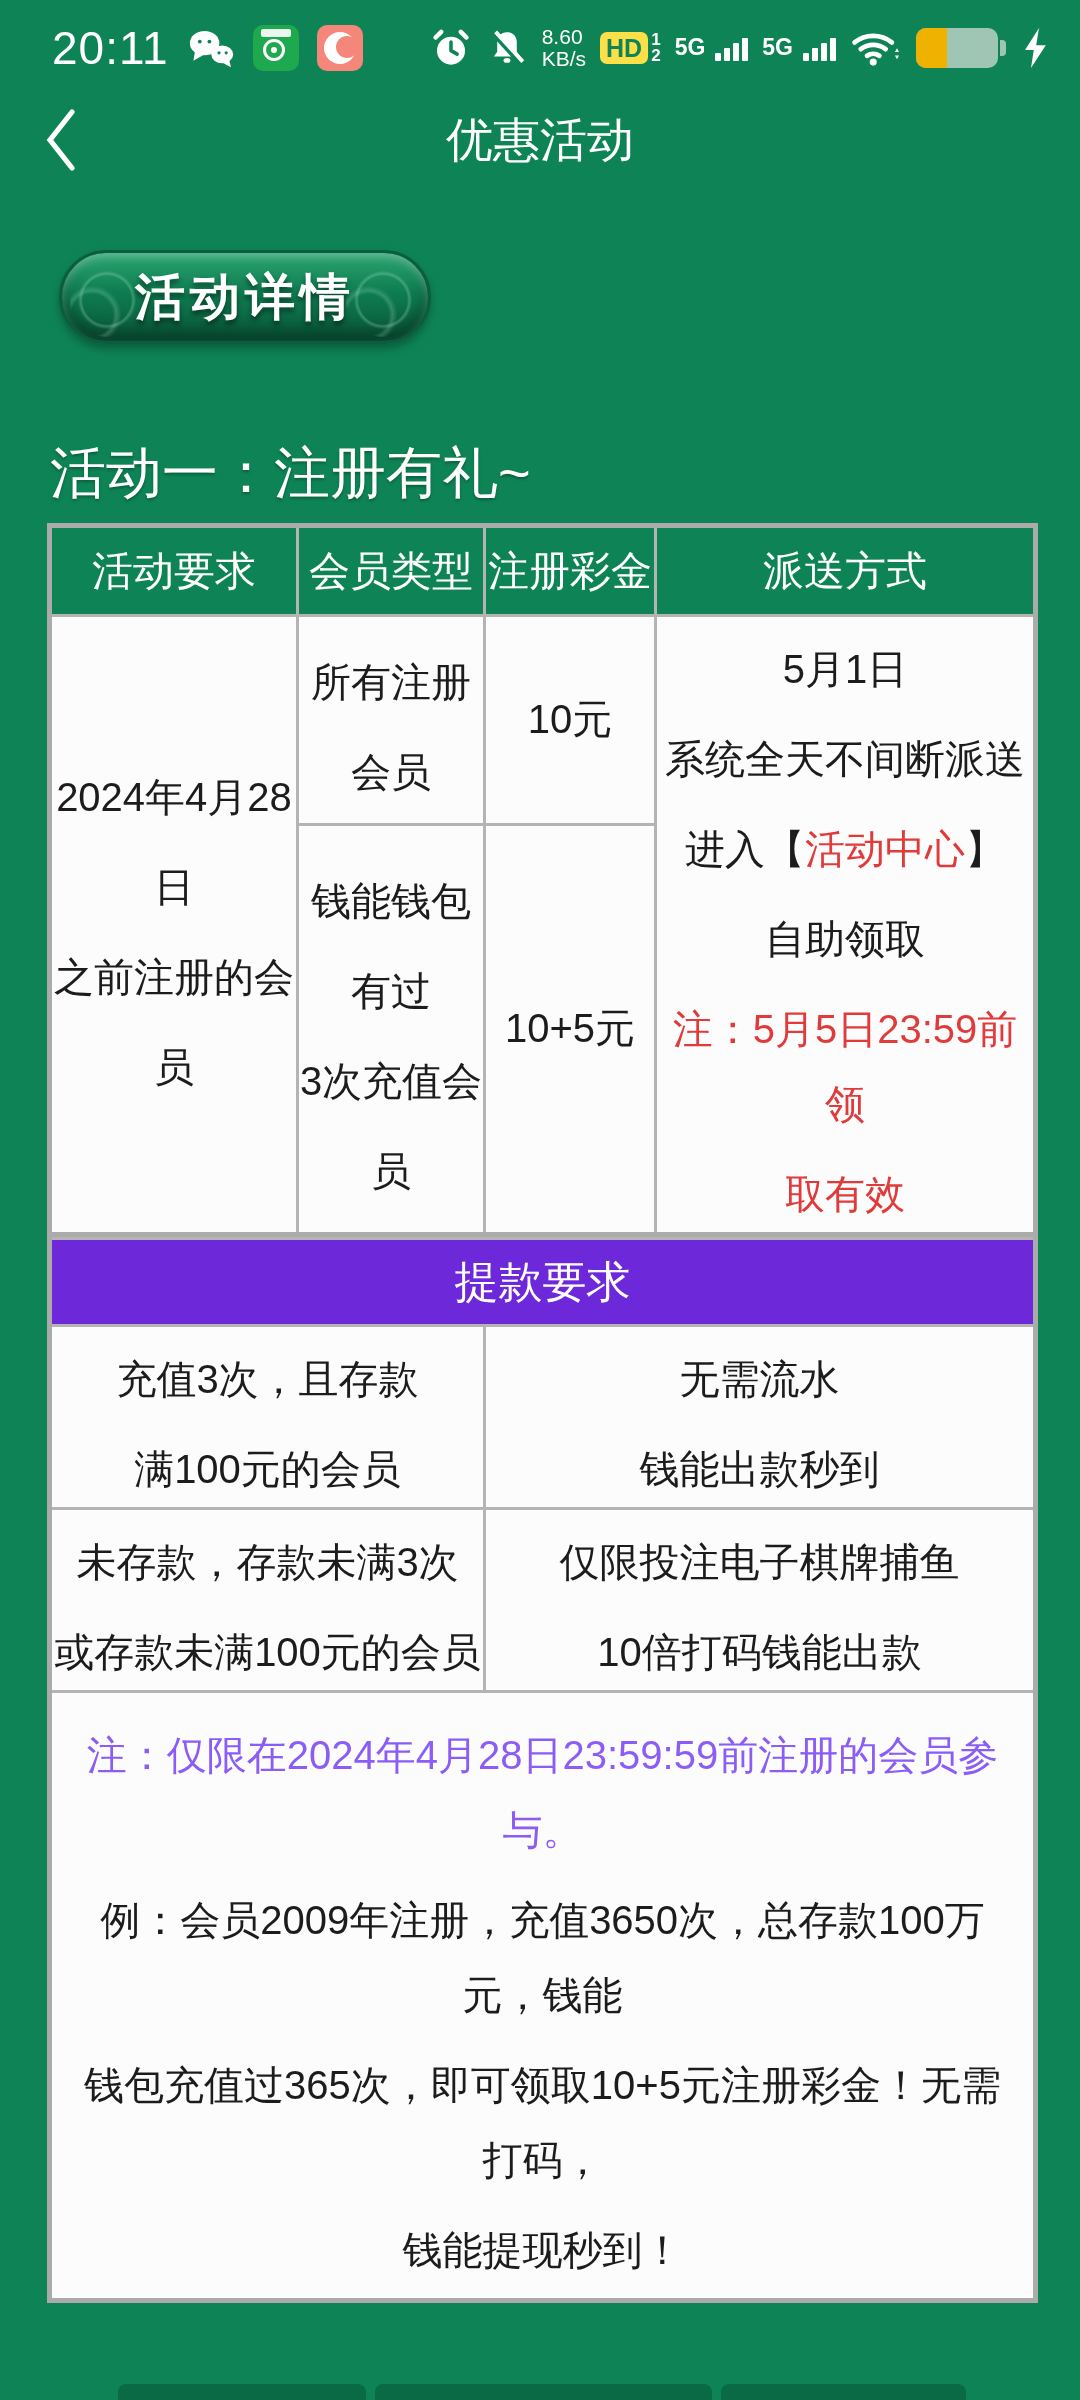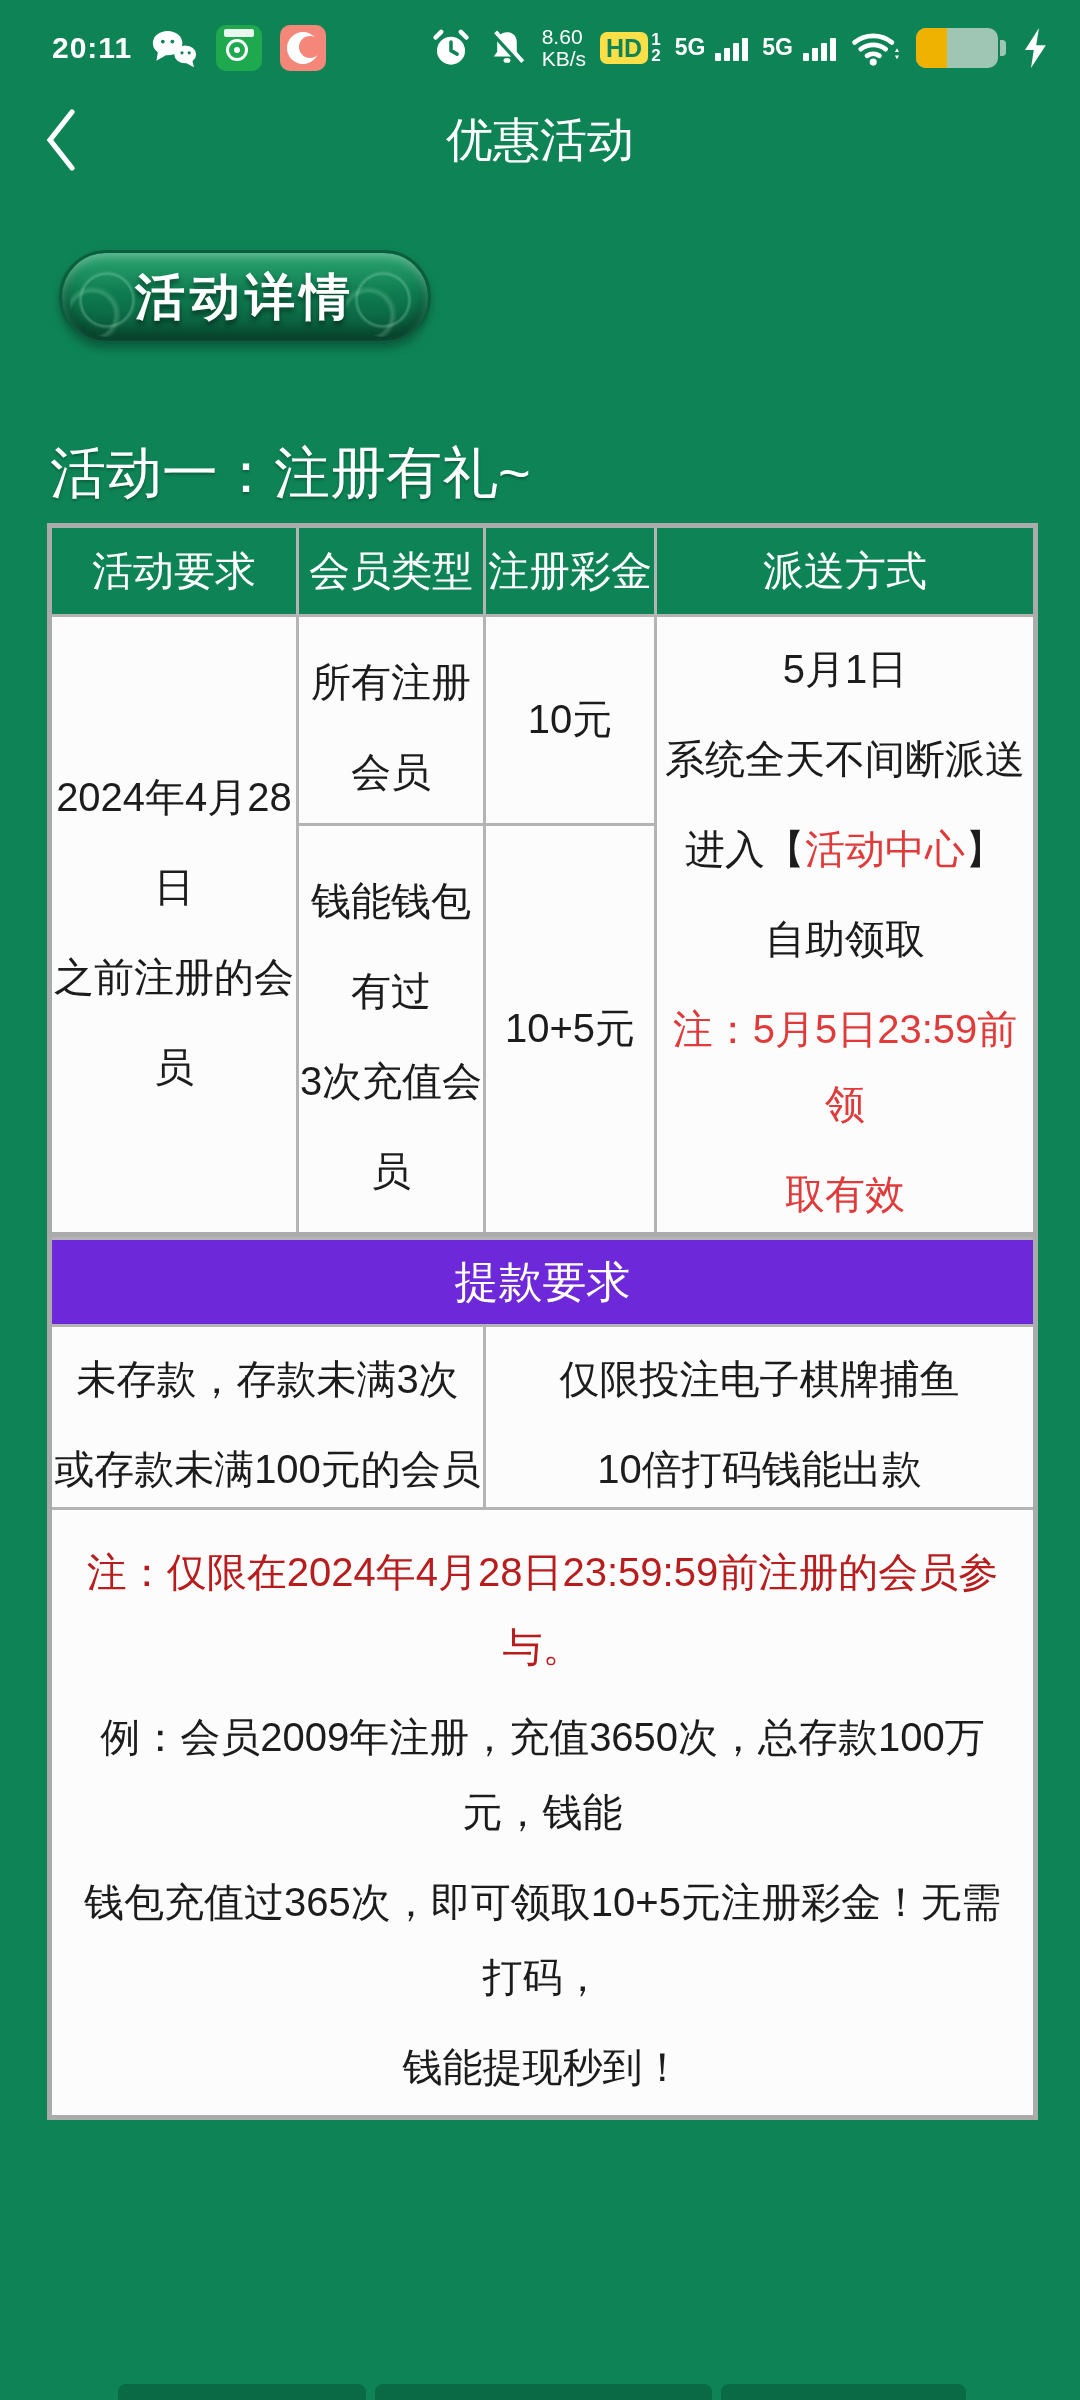--- a/index.html
+++ b/index.html
@@ -5,21 +5,21 @@
   html,body{margin:0;padding:0;background:#0E8456;}
   *{box-sizing:border-box;}
   .screen{
     position:relative;width:1080px;height:2400px;overflow:hidden;
     background:#0E8456;font-family:"Liberation Sans",sans-serif;color:#fff;
   }
   
   .statusbar{height:90px;display:flex;align-items:center;justify-content:space-between;padding:6px 30px 0 52px;}
   .sb-left{display:flex;align-items:center;gap:18px;}
   .sb-right{display:flex;align-items:center;gap:14px;}
-  .sb-time{font-size:30px;font-weight:700;letter-spacing:1px;}
+  .sb-time{font-size:46px;font-weight:400;letter-spacing:1px;}
   .appic{width:46px;height:46px;border-radius:10px;position:relative;flex:0 0 auto;}
   .appic.green{background:#1FA94F;}
   .appic.green .chip{position:absolute;left:10px;top:14px;width:22px;height:22px;border:3px solid #fff;border-radius:50%;}
   .appic.green .chip::after{content:"";position:absolute;left:5px;top:5px;width:6px;height:6px;background:#fff;border-radius:50%;}
   .appic.green .tag{position:absolute;left:8px;top:4px;width:30px;height:8px;background:#fff;border-radius:2px;opacity:.9;}
   .appic.red{background:#F5867A;}
   .appic.red .moon{position:absolute;left:7px;top:7px;width:32px;height:32px;background:#fff;border-radius:50%;}
   .appic.red .moon::after{content:"";position:absolute;right:-2px;top:4px;width:22px;height:22px;background:#F5867A;border-radius:50%;}
   .speed{display:flex;flex-direction:column;line-height:22px;font-size:21px;font-weight:500;text-align:left;}
   .hdwrap{display:flex;align-items:center;gap:3px;}
@@ -64,21 +64,21 @@
   .s-k{color:#1C1C1C;}
   
   .promo-table{border-collapse:collapse;margin:18px 47px 0 47px;width:986px;table-layout:fixed;
     border:5px solid #ABABAB;}
   .promo-table td,.promo-table th{border:3px solid #B4B4B4;text-align:center;vertical-align:middle;padding:0;}
   .promo-table th{background:#0E8456;color:#fff;font-size:41px;font-weight:500;height:90px;}
   .promo-table td{background:#FCFCFC;color:#1C1C1C;font-size:40px;line-height:75px;}
   .t2{margin-top:0;border-top-width:3px;}
   .t2 .sec-head{background:#6d28d9;color:#fff;font-size:44px;font-weight:500;height:87px;}
   .line{min-height:75px;line-height:75px;margin-top:15px;}
-  .red{color:#b91c1c;}
+  .red{color:#8b5cf6;}
   .notes-cell{padding:10px 18px !important;}
   
   .bottom-bars{position:absolute;left:0;bottom:0;width:100%;height:16px;display:flex;gap:9px;padding-left:118px;}
   .bottom-bars i{display:block;height:16px;background:#0A6A46;border-radius:8px 8px 0 0;}
   .bottom-bars i.b1{width:248px;}
   .bottom-bars i.b2{width:337px;}
   .bottom-bars i.b3{width:245px;}
 </style>
 </head>
 <body>
@@ -242,20 +242,30 @@
   <table class="promo-table t2">
     <colgroup>
         <col style="width:435px">
         <col style="width:551px">
       </colgroup>
     <tbody>
         <tr>
       <th colspan="2" class="sec-head">提款要求</th>
     </tr>
     <tr>
+      <td style="height:170px;">
+            <div class="line">充值3次，且存款</div>
+            <div class="line">满100元的会员</div>
+          </td>
+      <td>
+            <div class="line">无需流水</div>
+            <div class="line">钱能出款秒到</div>
+          </td>
+    </tr>
+    <tr>
       <td style="height:165px;">
             <div class="line">未存款，存款未满3次</div>
             <div class="line">或存款未满100元的会员</div>
           </td>
       <td>
             <div class="line">仅限投注电子棋牌捕鱼</div>
             <div class="line">10倍打码钱能出款</div>
           </td>
     </tr>
     <tr>

